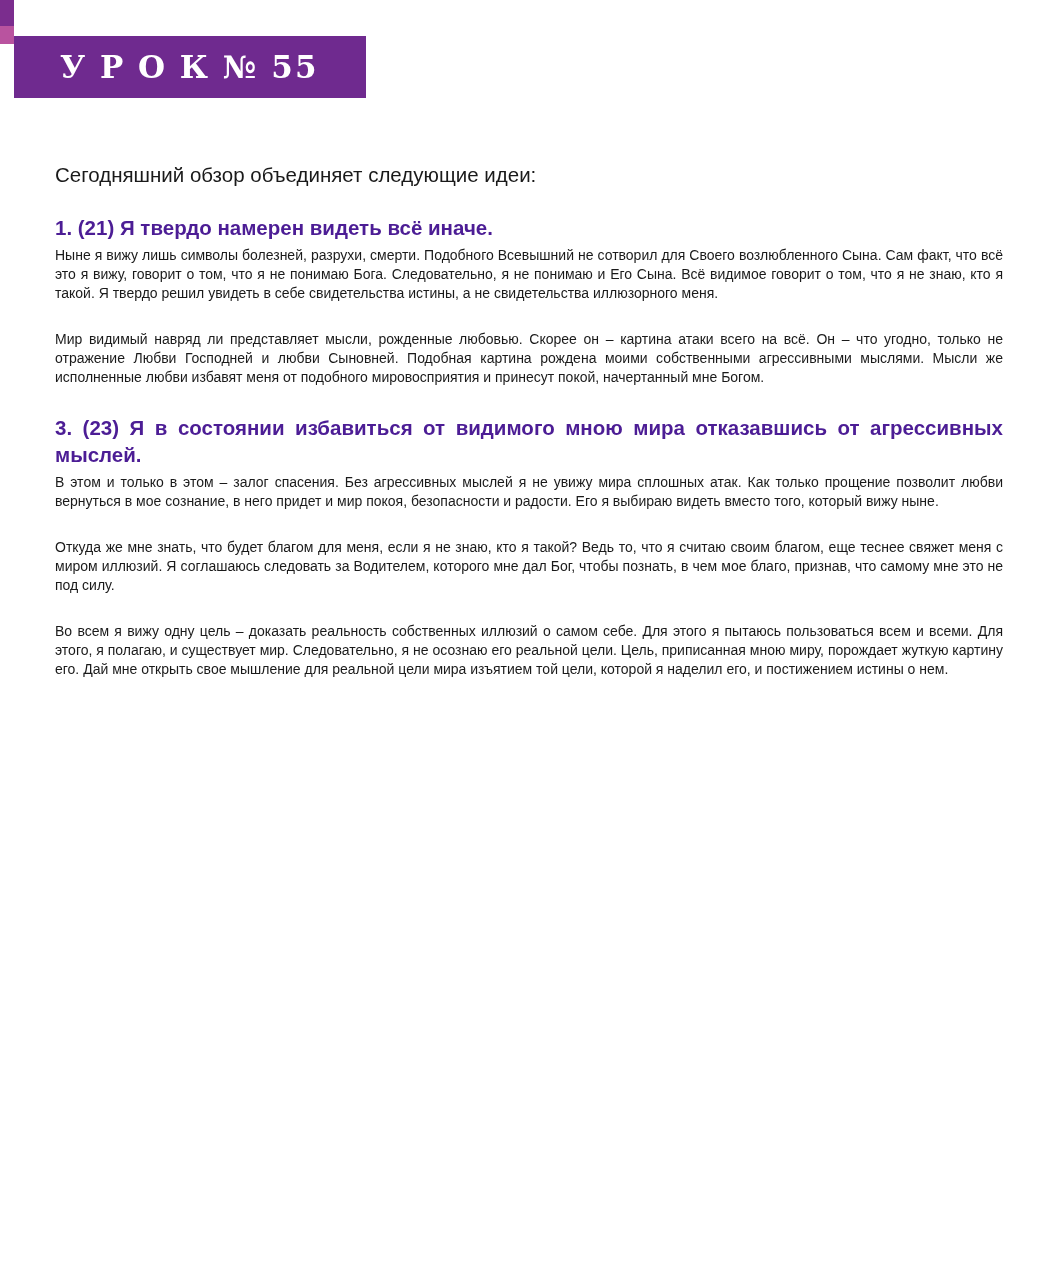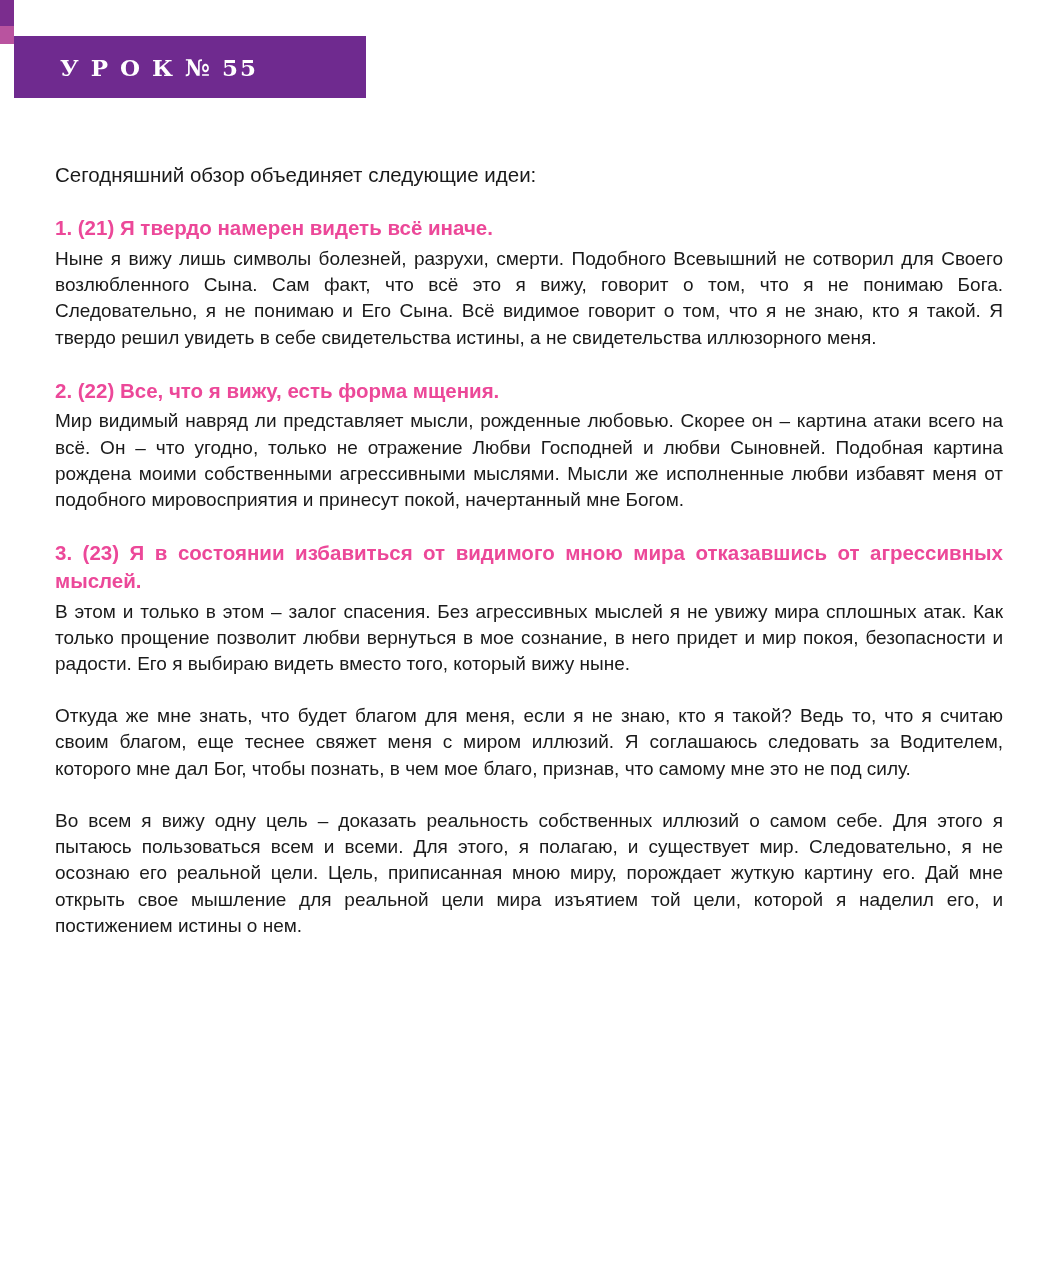--- a/index.html
+++ b/index.html
@@ -51,21 +51,21 @@
     left: 14px;
     width: 352px;
     height: 62px;
     display: flex;
     align-items: center;
     padding-left: 46px;
     box-sizing: border-box;
     color: #ffffff;
     font-family: "DejaVu Serif", serif;
     font-weight: bold;
-    font-size: 23px;
+    font-size: 31px;
     letter-spacing: 2px;
     white-space: nowrap;
   }
   .content {
     position: absolute;
     top: 140px;
     left: 55px;
     width: 948px;
   }
   .intro {
@@ -75,24 +75,24 @@
     color: #1a1a1a;
   }
   .section {
     margin-bottom: 26px;
   }
   .section-heading {
     font-size: 20.5px;
     font-weight: bold;
     line-height: 1.35;
     margin-bottom: 4px;
-    color: #ec4899;
+    color: #4c1d95;
   }
   .section-body {
-    font-size: 19px;
+    font-size: 14px;
     line-height: 1.38;
     text-align: justify;
     color: #1a1a1a;
     hyphens: none;
   }
   .section.wide .section-heading {
     text-align: justify;
     word-spacing: 2.5px;
     margin-top: 16px;
   }
@@ -111,21 +111,20 @@
   <div class="content">
 
     <p class="intro">Сегодняшний обзор объединяет следующие идеи:</p>
 
     <div class="section">
       <div class="section-heading">1. (21) Я твердо намерен видеть всё иначе.</div>
       <div class="section-body">Ныне я вижу лишь символы болезней, разрухи, смерти. Подобного Всевышний не сотворил для Своего возлюбленного Сына. Сам факт, что всё это я вижу, говорит о том, что я не понимаю Бога. Следовательно, я не понимаю и Его Сына. Всё видимое говорит о том, что я не знаю, кто я такой. Я твердо решил увидеть в себе свидетельства истины, а не свидетельства иллюзорного меня.</div>
     </div>
 
     <div class="section">
-      <div class="section-heading">2. (22) Все, что я вижу, есть форма мщения.</div>
       <div class="section-body">Мир видимый навряд ли представляет мысли, рожденные любовью. Скорее он – картина атаки всего на всё. Он – что угодно, только не отражение Любви Господней и любви Сыновней. Подобная картина рождена моими собственными агрессивными мыслями. Мысли же исполненные любви избавят меня от подобного мировосприятия и принесут покой, начертанный мне Богом.</div>
     </div>
 
     <div class="section wide">
       <div class="section-heading">3. (23) Я в состоянии избавиться от видимого мною мира отказавшись от агрессивных мыслей.</div>
       <div class="section-body">В этом и только в этом – залог спасения. Без агрессивных мыслей я не увижу мира сплошных атак. Как только прощение позволит любви вернуться в мое сознание, в него придет и мир покоя, безопасности и радости. Его я выбираю видеть вместо того, который вижу ныне.</div>
     </div>
 
     <div class="section">
       <div class="section-body">Откуда же мне знать, что будет благом для меня, если я не знаю, кто я такой? Ведь то, что я считаю своим благом, еще теснее свяжет меня с миром иллюзий. Я соглашаюсь следовать за Водителем, которого мне дал Бог, чтобы познать, в чем мое благо, признав, что самому мне это не под силу.</div>

